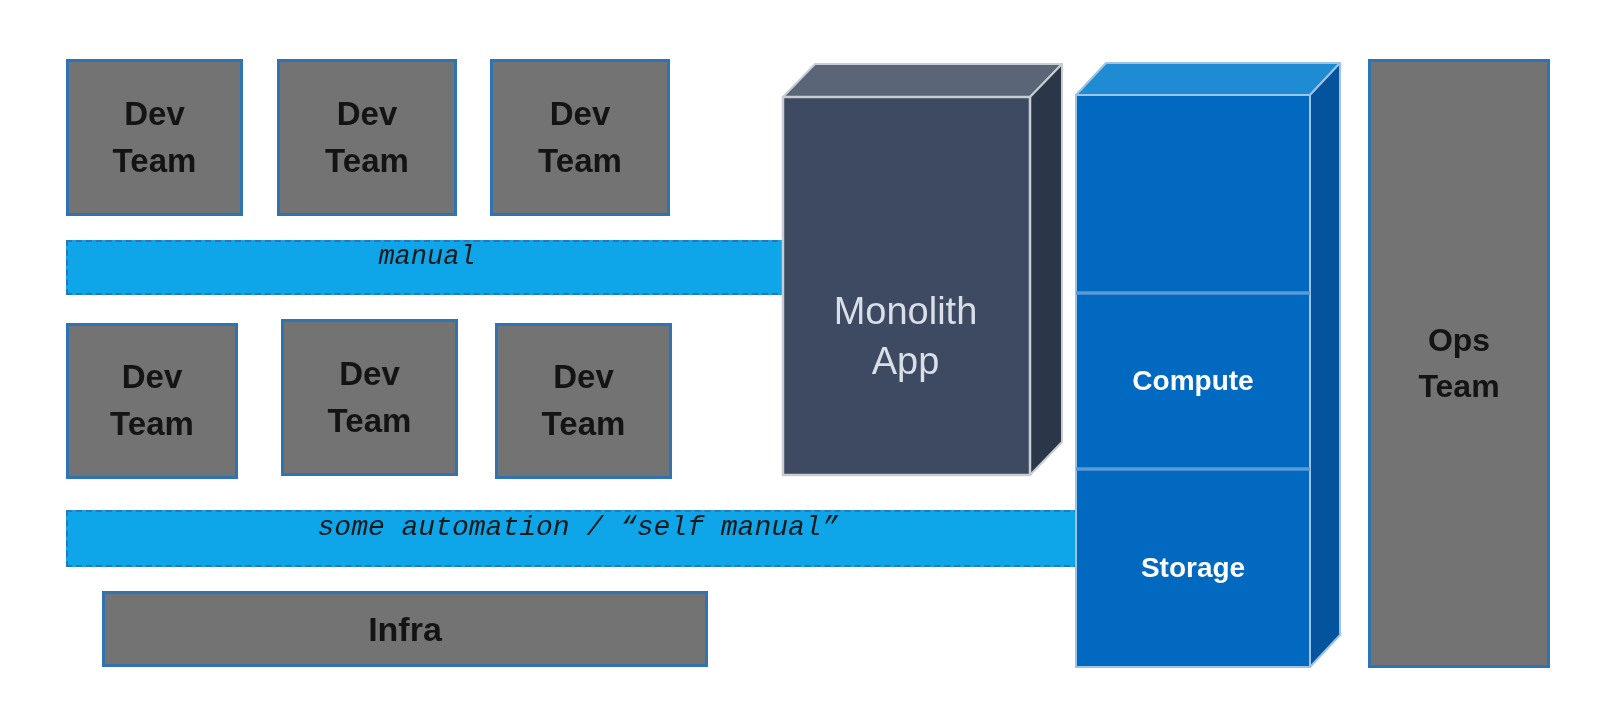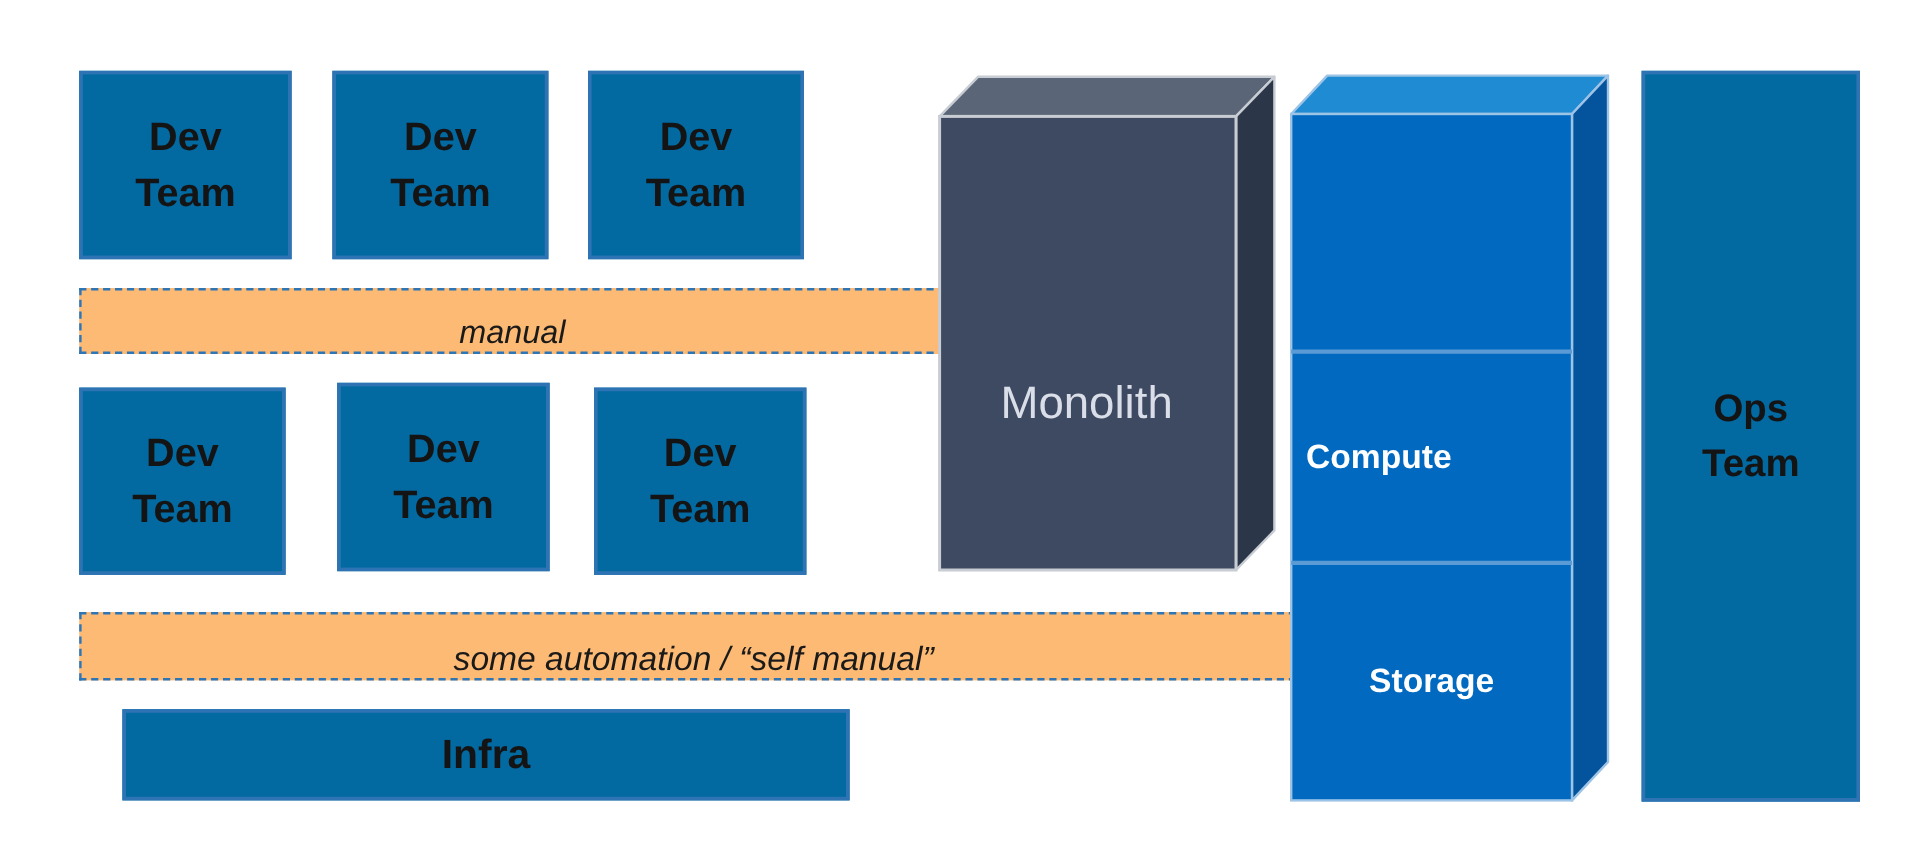--- a/index.html
+++ b/index.html
@@ -8,46 +8,47 @@
     width: 1600px;
     height: 715px;
     background: #ffffff;
     font-family: "Liberation Sans", sans-serif;
     overflow: hidden;
   }
 
   
   .solid-box {
     position: absolute;
-    background: #0369a1;
+    background: #737373;
     border: 3px solid #2E74B5;
     box-sizing: border-box;
     display: flex;
     align-items: center;
     justify-content: center;
     text-align: center;
     z-index: 3;
   }
   .box-label {
     font-weight: bold;
     color: #141414;
     font-size: 33px;
     line-height: 1.42;
   }
 
   
   .dashed-band {
     position: absolute;
-    background: #fdba74;
+    background: #0ea5e9;
     border: 2px dashed #2E75B6;
     box-sizing: border-box;
     display: flex;
-    align-items: flex-end;
+    align-items: flex-start;
     justify-content: center;
     z-index: 1;
+    font-family: Liberation Mono, monospace;
   }
   .band-label {
     font-style: italic;
     font-size: 27px;
     color: #1a1a1a;
     white-space: nowrap;
   }
 
   
   #shapes {
@@ -106,24 +107,25 @@
       <polygon points="1310,95 1340,63 1340,635 1310,667" stroke="#9DC3E6" stroke-width="2" stroke-linejoin="round" fill="#04539D"></polygon>
       <rect x="1076" y="95" width="234" height="572" stroke="#9DC3E6" stroke-width="2" fill="#0169C0"></rect>
       <line x1="1076" y1="293" x2="1310" y2="293" stroke-width="3.5" stroke="#5B9BD5"></line>
       <line x1="1076" y1="469" x2="1310" y2="469" stroke-width="3.5" stroke="#5B9BD5"></line>
     </g>
   </svg>
 
   <div class="face-label" style="left:782px; top:97px; width:247px; height:478px;">
     <div class="monolith-text">
       <div>Monolith</div>
+      <div>App</div>
     </div>
   </div>
 
-  <div class="face-label" style="left:1032px; top:293px; width:234px; height:176px;">
+  <div class="face-label" style="left:1076px; top:293px; width:234px; height:176px;">
     <span class="stack-text">Compute</span>
   </div>
   <div class="face-label" style="left:1076px; top:469px; width:234px; height:198px;">
     <span class="stack-text">Storage</span>
   </div>
 
   <div class="solid-box" style="left:66px; top:59px; width:177px; height:157px;">
     <div class="box-label">
       <div>Dev</div>
       <div>Team</div>

